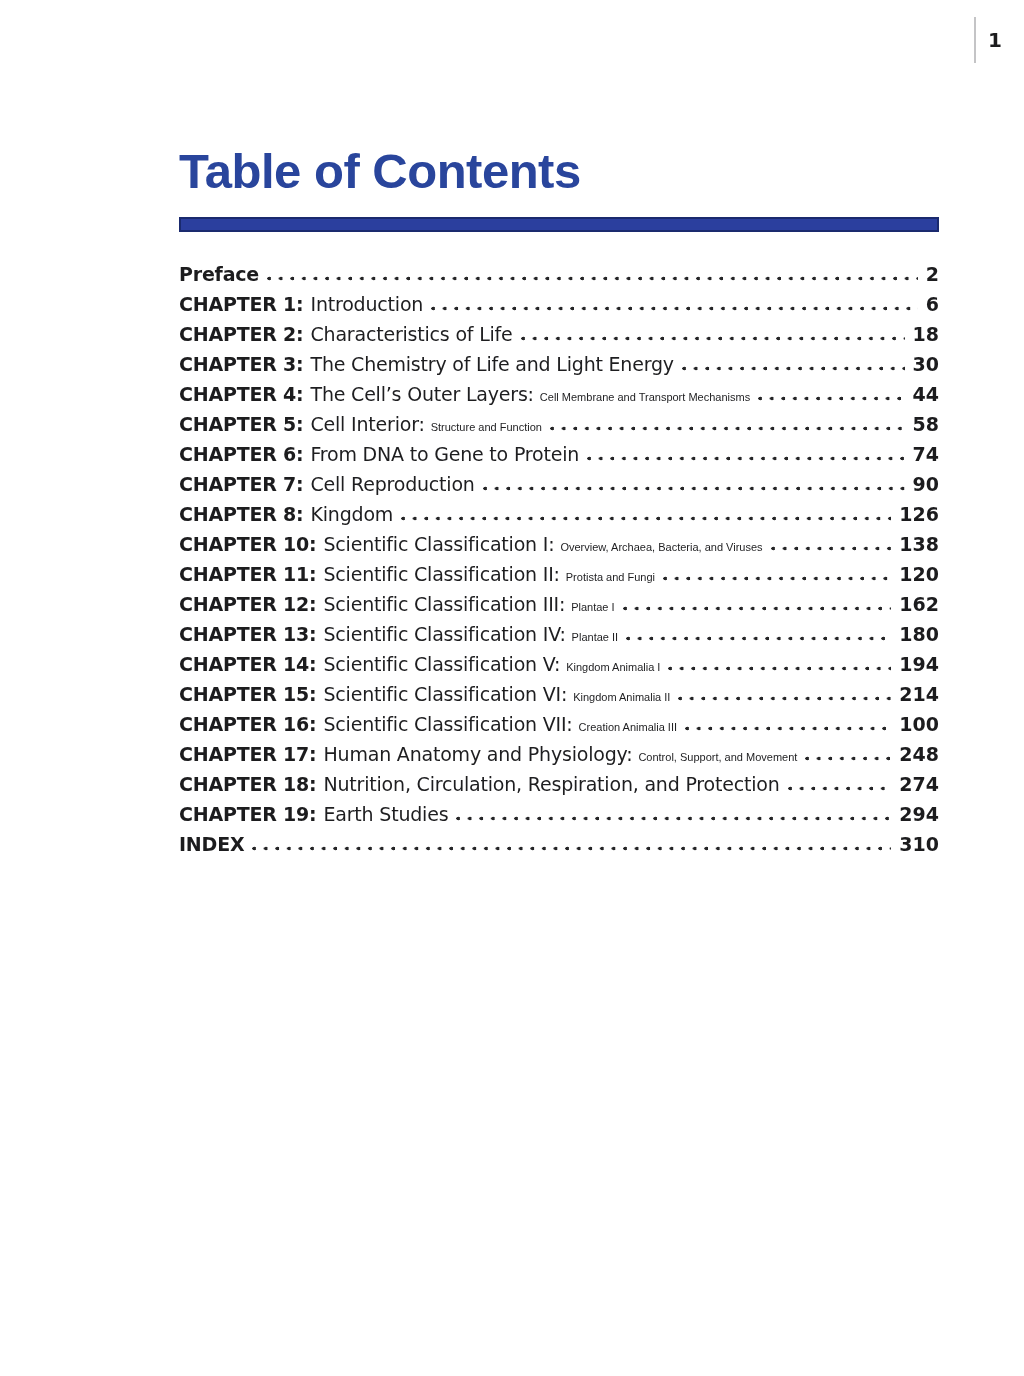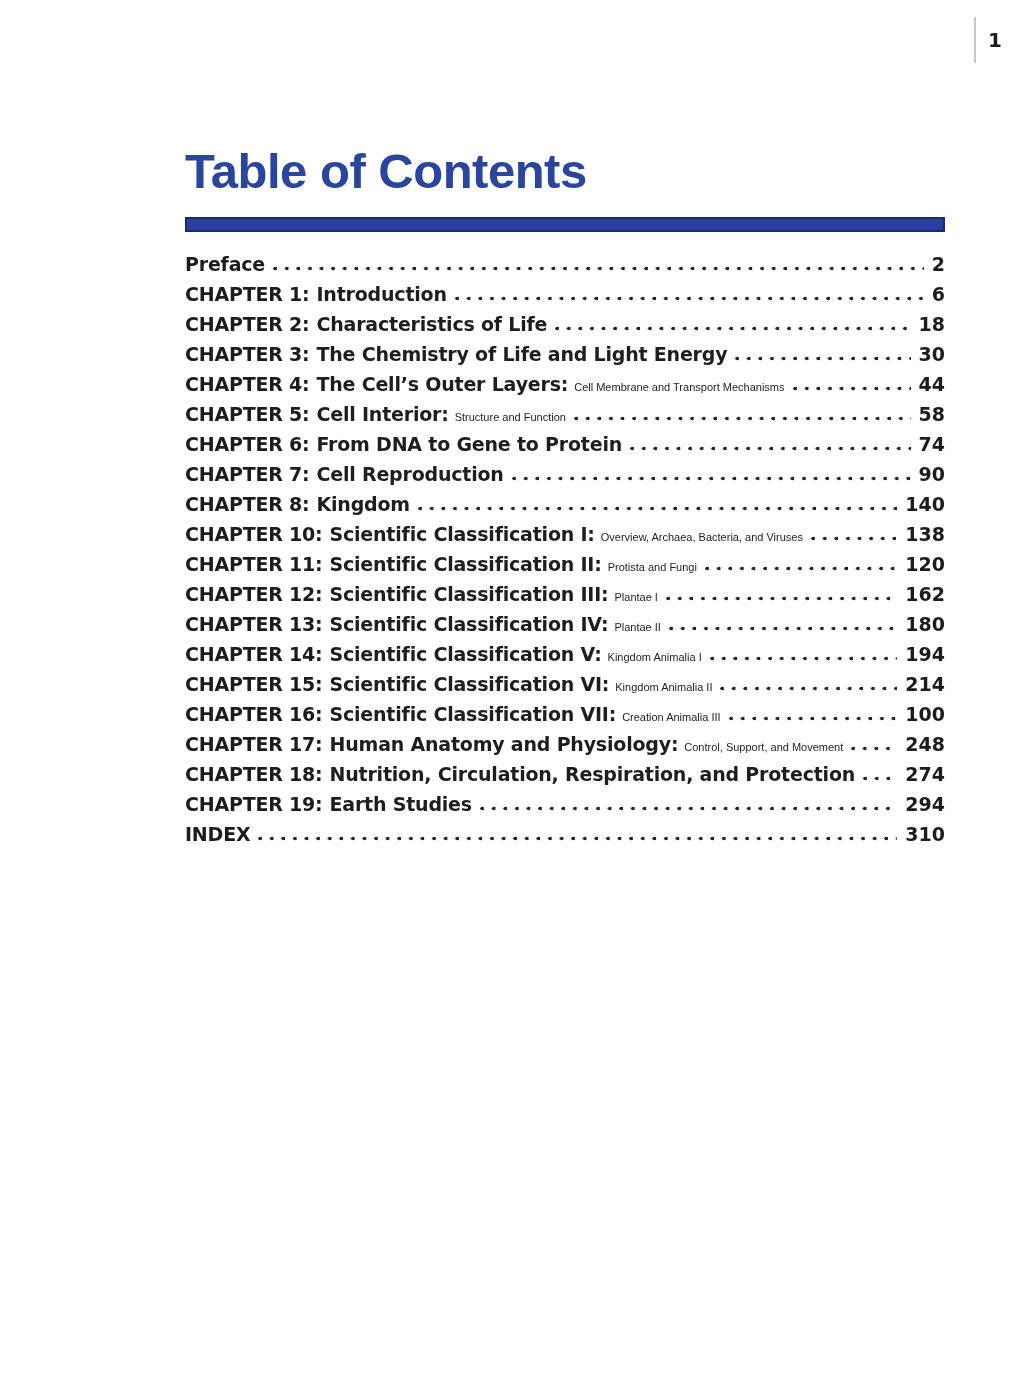--- a/index.html
+++ b/index.html
@@ -34,21 +34,21 @@
   }
   .corner .pagenum {
     font-size: 20px;
     font-weight: bold;
     color: #1c1c1e;
     line-height: 48px;
   }
   
   .content {
     position: absolute;
-    left: 185px;
+    left: 179px;
     top: 0;
     width: 760px;
   }
   h1.title {
     margin: 146px 0 0 0;
     font-family: "Liberation Sans", sans-serif;
     font-weight: bold;
     font-size: 49px;
     letter-spacing: -0.5px;
     line-height: 1.05;
@@ -56,38 +56,38 @@
   }
   .title-bar {
     margin-top: 20px;
     height: 11px;
     background: #2b3f9e;
     border: 2px solid #1a2a6e;
     box-sizing: content-box;
   }
   
   .toc {
-    margin-top: 17px;
+    margin-top: 27px;
   }
   .entry {
     display: flex;
     align-items: baseline;
     height: 30px;
     line-height: 30px;
     font-size: 19px;
     white-space: nowrap;
   }
   .entry .label {
     font-weight: bold;
     color: #1c1c1e;
     letter-spacing: -0.2px;
   }
   .entry .title {
     margin-left: 7px;
-    font-weight: bold;
+    font-weight: normal;
     color: #1e1e20;
     letter-spacing: -0.2px;
   }
   .entry .title:empty { margin-left: 0; }
   .entry .subtitle {
     margin-left: 6px;
     font-family: "Liberation Sans", sans-serif;
     font-size: 11px;
     color: #1e1e20;
   }
@@ -184,21 +184,21 @@
     <span class="subtitle"></span>
     <span class="leader"></span>
     <span class="pg">90</span>
   </div>
 
   <div class="entry">
     <span class="label">CHAPTER 8:</span>
     <span class="title">Kingdom</span>
     <span class="subtitle"></span>
     <span class="leader"></span>
-    <span class="pg">140</span>
+    <span class="pg">126</span>
   </div>
 
 
   <div class="entry">
     <span class="label">CHAPTER 10:</span>
     <span class="title">Scientific Classification I:</span>
     <span class="subtitle">Overview, Archaea, Bacteria, and Viruses</span>
     <span class="leader"></span>
     <span class="pg">138</span>
   </div>

